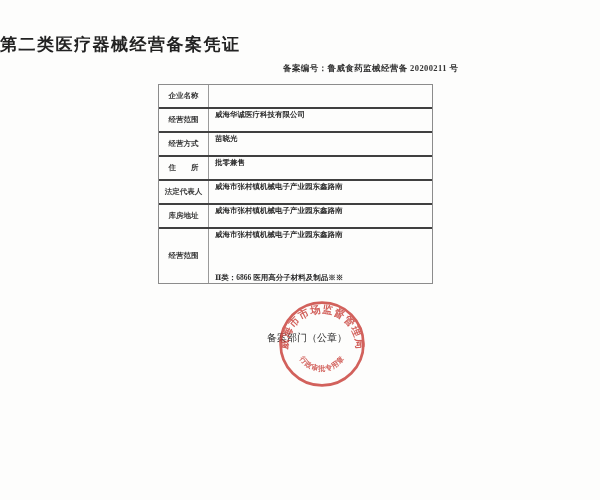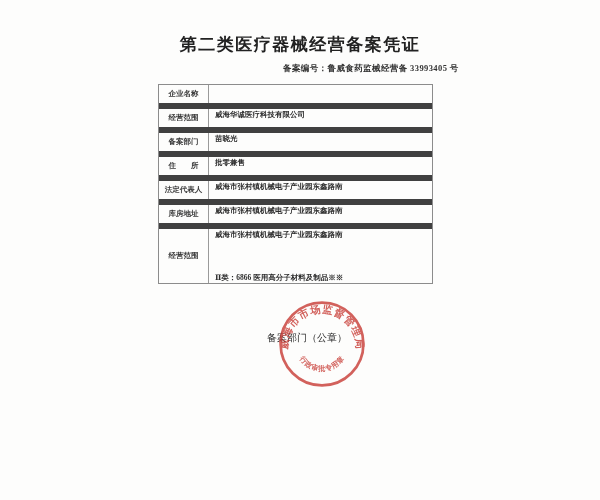--- a/index.html
+++ b/index.html
@@ -7,38 +7,38 @@
     width:600px;height:500px;
     background:#fdfdfc;
     font-family:"Liberation Serif","DejaVu Serif",serif;
     color:#2b2b2b;
     overflow:hidden;
   }
   .page{position:relative;width:600px;height:500px;background:#fdfdfc;}
 
   .doc-title{
     position:absolute;top:33px;left:0;width:600px;
-    text-align:center;font-size:17px;font-weight:700;
+    text-align:left;font-size:17px;font-weight:700;
     letter-spacing:1.5px;color:#222;
   }
   .reg-no{
     position:absolute;top:63px;left:283px;width:300px;
     font-size:8.5px;font-weight:700;letter-spacing:0.4px;color:#333;
     white-space:nowrap;
   }
 
   .cert-table{
     position:absolute;left:158px;top:84px;width:275px;
     border:1px solid #8c8c8c;
     background:#fdfdfc;
     box-sizing:border-box;
   }
   .t-row{
     display:flex;height:24px;
-    border-bottom:6px solid #404040;
+    border-bottom:2px solid #404040;
     box-sizing:border-box;
   }
   .t-row.big{height:54px;border-bottom:none;}
   .t-label{
     width:50px;flex:0 0 50px;
     border-right:1px solid #9a9a9a;
     display:flex;align-items:center;justify-content:center;
     font-size:7.5px;font-weight:700;color:#3a3a3a;
     text-align:center;box-sizing:border-box;
     white-space:pre;
@@ -72,33 +72,33 @@
     font-weight:700;
   }
 </style>
 </head>
 <body>
 
 <div class="page">
 
   <div class="doc-title">第二类医疗器械经营备案凭证</div>
 
-  <div class="reg-no">备案编号：鲁威食药监械经营备 33993405 号</div>
+  <div class="reg-no">备案编号：鲁威食药监械经营备 20200211 号</div>
 
   <div class="cert-table">
     <div class="t-row">
       <div class="t-label">企业名称</div>
       <div class="t-value">威海华诚医疗科技有限公司</div>
     </div>
     <div class="t-row">
       <div class="t-label">经营范围</div>
       <div class="t-value">苗晓光</div>
     </div>
     <div class="t-row">
-      <div class="t-label">备案部门</div>
+      <div class="t-label">经营方式</div>
       <div class="t-value">批零兼售</div>
     </div>
     <div class="t-row">
       <div class="t-label">住　　所</div>
       <div class="t-value">威海市张村镇机械电子产业园东鑫路南</div>
     </div>
     <div class="t-row">
       <div class="t-label">法定代表人</div>
       <div class="t-value">威海市张村镇机械电子产业园东鑫路南</div>
     </div>

